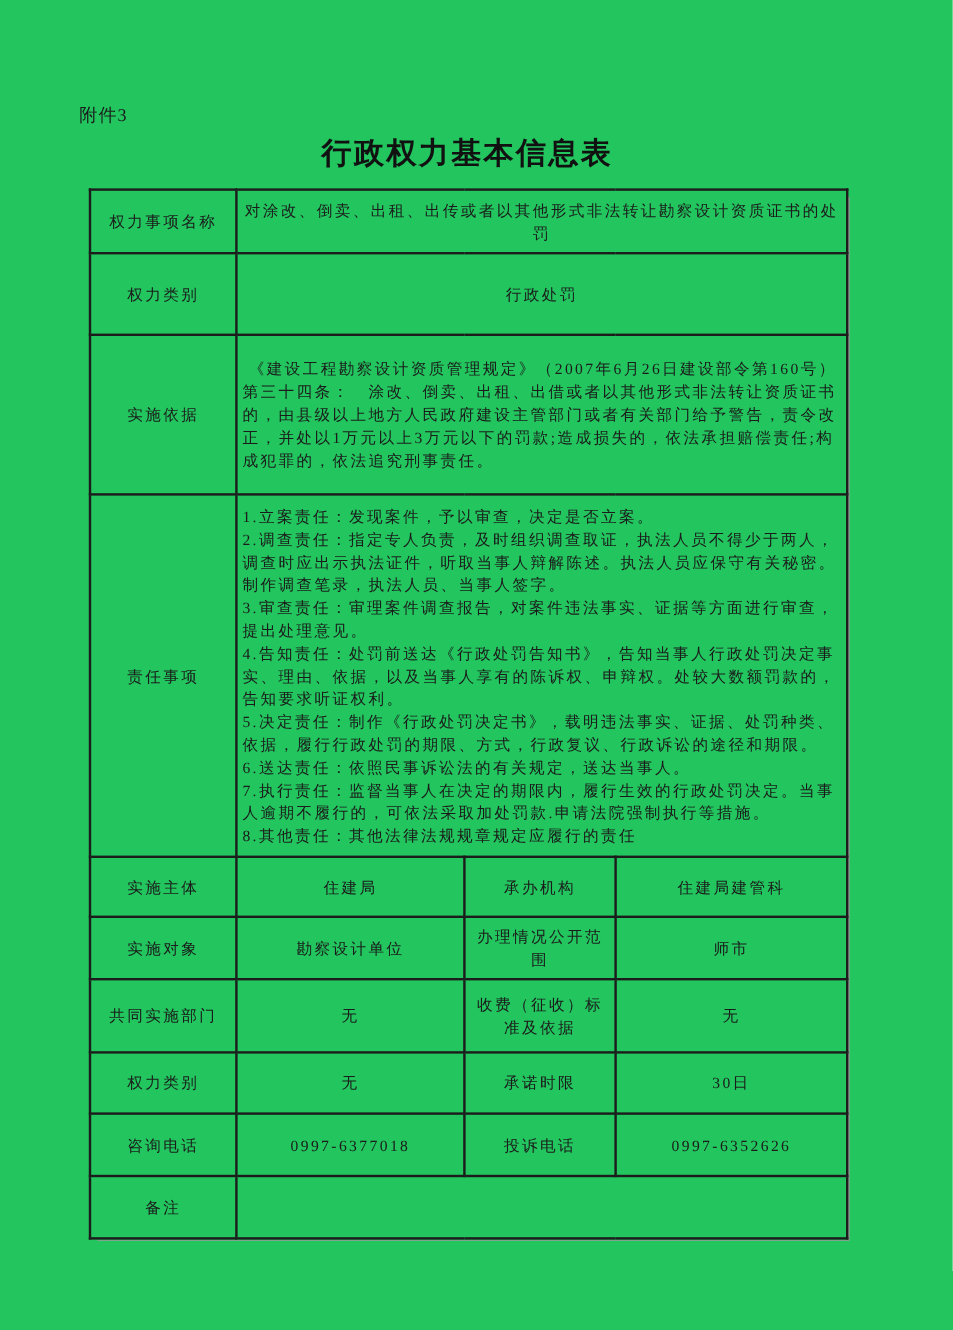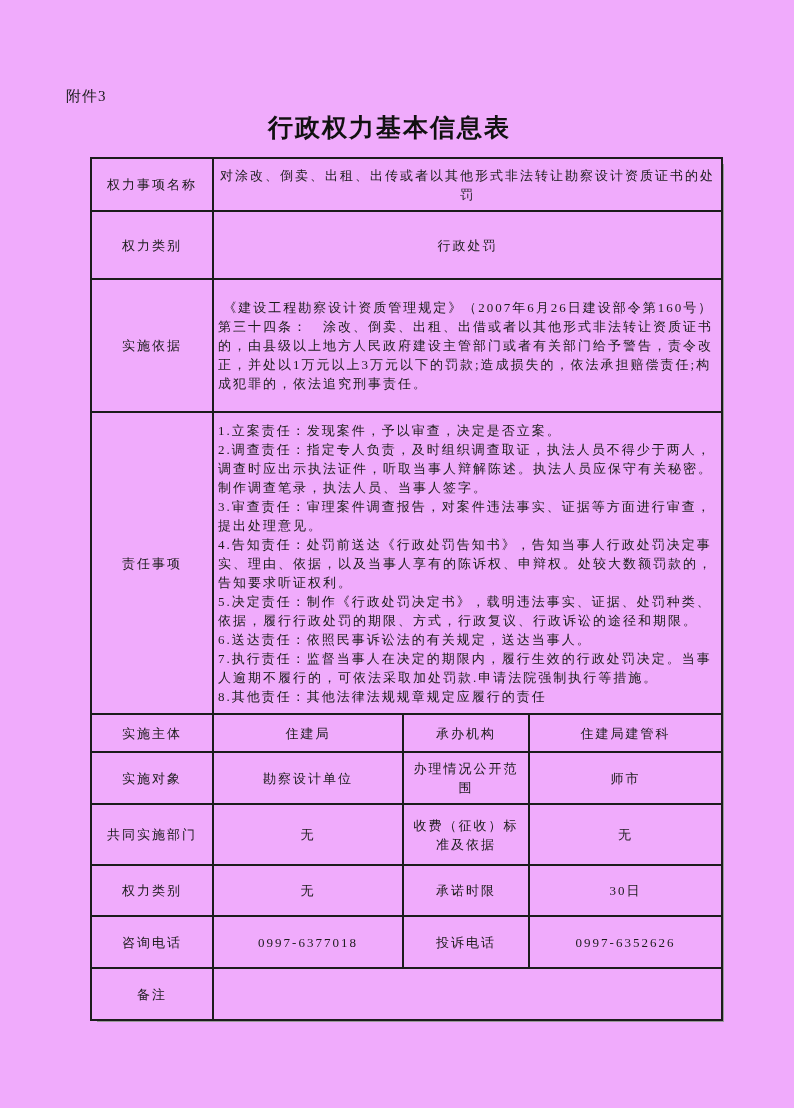--- a/index.html
+++ b/index.html
@@ -1,36 +1,36 @@
 <!DOCTYPE html>
 <html><head>
 <meta charset="utf-8">
 <style>
   html,body{margin:0;padding:0;background:#ffffff;}
   .page{
     position:relative;
     width:794px;height:1108px;
-    background:#f0abfc;
+    background:#22c55e;
     font-family:"Liberation Serif","DejaVu Serif",serif;
     color:#1b1b1b;
     overflow:hidden;
   }
   .attachment{
     position:absolute;left:66px;top:87px;
     font-size:15px;letter-spacing:1px;
   }
   .doc-title{
     position:absolute;left:74px;top:111px;width:631px;
     margin:0;text-align:center;
     font-family:"Liberation Sans","DejaVu Sans",sans-serif;
     font-weight:bold;font-size:25px;letter-spacing:2px;
     color:#111;
   }
   table.info{
-    position:absolute;left:90px;top:157px;
+    position:absolute;left:74px;top:157px;
     width:631px;border-collapse:collapse;table-layout:fixed;
     box-shadow:4px 4px 0 -3px #9a9a9a;
     padding-left:20px;
   }
   table.info td{
     border:2px solid #1c1c1c;
     font-size:13px;letter-spacing:2px;line-height:19px;
     vertical-align:middle;
     padding:2px 4px;
     word-break:break-all;
@@ -40,21 +40,21 @@
   td.txt{
     text-align:left;padding:3px 7px;
     white-space:pre-wrap;
   }
   td.basis{line-height:21px;}
   td.duty{line-height:17.5px;}
   tr.r1{height:53px;}
   tr.r2{height:68px;}
   tr.r3{height:133px;}
   tr.r4{height:302px;}
-  tr.r5{height:38px;margin-left:17px;}
+  tr.r5{height:50px;margin-left:17px;}
   tr.r6{height:52px;}
   tr.r7{height:61px;}
   tr.r8{height:51px;}
   tr.r9{height:52px;}
   tr.r10{height:52px;}
 </style>
 </head>
 <body>
 
 <div class="page">

